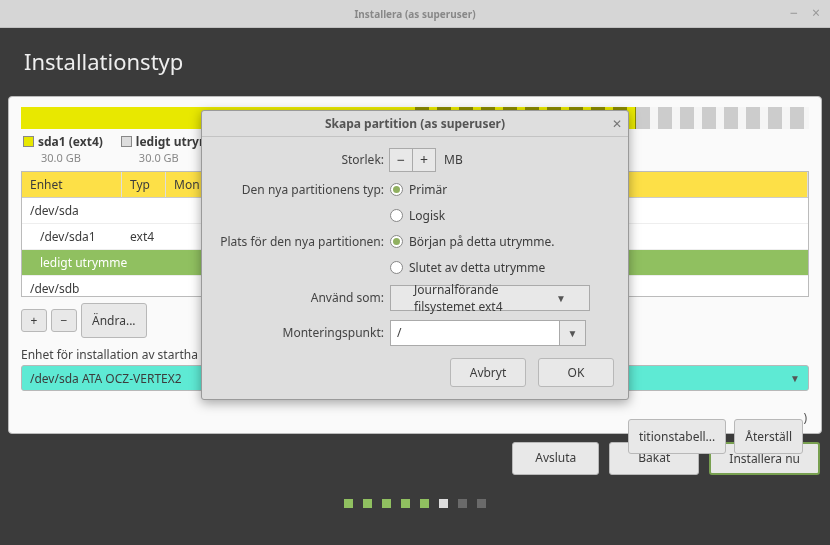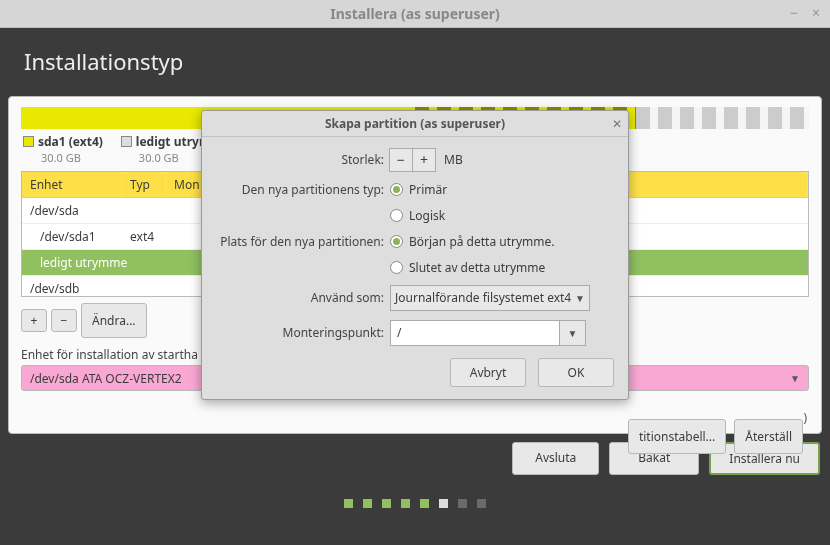--- a/index.html
+++ b/index.html
@@ -1,21 +1,21 @@
 <!DOCTYPE html>
 <html><head>
 <meta charset="utf-8">
 <style>
   * { box-sizing: border-box; margin: 0; padding: 0; }
   body { font-family: "Noto Sans", "Ubuntu", sans-serif; background: #3b3b3b; width: 830px; height: 545px; overflow: hidden; color: #3c3c3c; }
   
   .outer-window { width: 830px; height: 545px; background: #d6d6d6; display: flex; flex-direction: column; }
   
   .outer-titlebar { height: 28px; background: #d6d6d6; display: flex; align-items: center; justify-content: center; position: relative; border-bottom: 1px solid #c0c0c0; }
-  .outer-title { color: #888; font-weight: bold; font-size: 14px; }
+  .outer-title { color: #888; font-weight: bold; font-size: 10px; }
   .outer-controls { position: absolute; right: 6px; top: 4px; display: flex; gap: 6px; }
   .wc-icon { width: 16px; height: 16px; display:flex; align-items:center; justify-content:center; color:#999; font-size:14px;}
   
   .dark-area { background: #3b3b3b; margin: 0; flex: 1; display:flex; flex-direction:column; }
   .header { padding: 18px 24px 10px 24px; color:#eee; font-size:22px; font-weight:400; }
   
   .white-panel { background: #fafafa; border:1px solid #bbb; border-radius:4px; margin: 10px 8px 28px 8px; padding: 0; position:relative; height: 338px;}
   
   .disk-bar { height: 22px; margin: 10px 12px 4px 12px; position:relative; background:#eee; }
   .disk-bar-yellow { position:absolute; left:0; top:0; height:100%; width:50%; background:#e8e800; }
@@ -40,21 +40,21 @@
   .trow.selected { background:#90c060; color:#fff;}
   .tc-enhet{width:100px;} .tc-typ{width:44px;} .tc-rest{flex:1;}
   .indent{padding-left:10px;}
   
   .btn-row { display:flex; gap:4px; margin:6px 12px 4px 12px; align-items:center;}
   .btn { background:#e8e8e8; border:1px solid #b8b8b8; border-radius:3px; padding:8px 10px; font-size:12px; cursor:pointer;}
   .btn-sm { padding:2px 8px; min-width:26px; text-align:center;}
   
   .boot-label { margin:8px 12px 2px 12px; font-size:12px; color:#444;}
   .boot-select { margin:0 12px 8px 12px; }
-  .select-box { background:#f9a8d4; border:1px solid #b8b8b8; border-radius:3px; padding:4px 8px; font-size:12px; display:flex; align-items:center; justify-content:space-between; height:26px;gap:40px;}
+  .select-box { background:#5eead4; border:1px solid #b8b8b8; border-radius:3px; padding:4px 8px; font-size:12px; display:flex; align-items:center; justify-content:space-between; height:26px;gap:40px;}
   .caret { font-size:10px; color:#555;}
   
   .bottom-actions { display:flex; gap:10px; justify-content:flex-end; padding: 0 10px 16px 10px;}
   .bottom-actions .primary { background:#e8e8e8; border:2px solid #78a050;}
   
   .pager { display:flex; gap:10px; justify-content:center; padding:8px 0 10px;}
   .dot { width:9px; height:9px; background:#6a6a6a;}
   .dot.green { background:#90c060;}
   .dot.white { background:#ddd;}
   
@@ -66,21 +66,21 @@
   .dlg-body{ flex:1; padding:10px 16px 6px 12px; display:grid; grid-template-columns: 170px 1fr; row-gap:8px; column-gap:6px; align-items:center; font-size:12px;}
   .lbl{ text-align:right; color:#444;}
   .radio-row{ display:flex; align-items:center; gap:6px;}
   .radio{ width:13px; height:13px; border:1px solid #888; border-radius:50%; background:#fff; display:inline-flex; align-items:center; justify-content:center;}
   .radio.checked::after{ content:""; width:7px; height:7px; background:#90b060; border-radius:50%;}
   .size-row{ display:flex; align-items:center; gap:0;}
   .size-input{ width:166px; height:24px; border:1px solid #aaa; background:#fff; font-size:12px; text-align:right; padding:2px 4px; outline:none;}
   .size-input .sel{ background:#90c060; color:#fff; padding:0 1px;}
   .spin{ width:24px; height:24px; border:1px solid #aaa; background:#e8e8e8; display:flex; align-items:center; justify-content:center; font-size:14px; cursor:pointer; margin-left:-1px;}
   .mb{ margin-left:8px;}
-  .combo{ width:200px; height:26px; border:1px solid #aaa; background:#e8e8e8; display:flex; align-items:center; justify-content:space-between; padding:0 4px; font-size:12px;}
+  .combo{ width:200px; height:26px; border:1px solid #aaa; background:#e8e8e8; display:flex; align-items:center; justify-content:space-between; padding:0 23px; font-size:12px;}
   .combo .txt{flex:1;}
   .combo-split{display:flex;}
   .combo-split .txt-box{ width:170px; height:26px; border:1px solid #aaa; background:#fff; padding:2px 6px; font-size:12px; display:flex; align-items:center;}
   .combo-split .drop{ width:26px; height:26px; border:1px solid #aaa; border-left:none; background:#e8e8e8; display:flex; align-items:center; justify-content:center;}
   .dlg-actions{ display:flex; justify-content:flex-end; gap:12px; padding:6px 14px 12px;}
   .dlg-btn{ min-width:76px; text-align:center; padding:5px 16px;}
   .hidden-right{position:absolute; right:14px; top:312px; display:flex; gap:8px;}
 </style>
 </head>
 <body>

